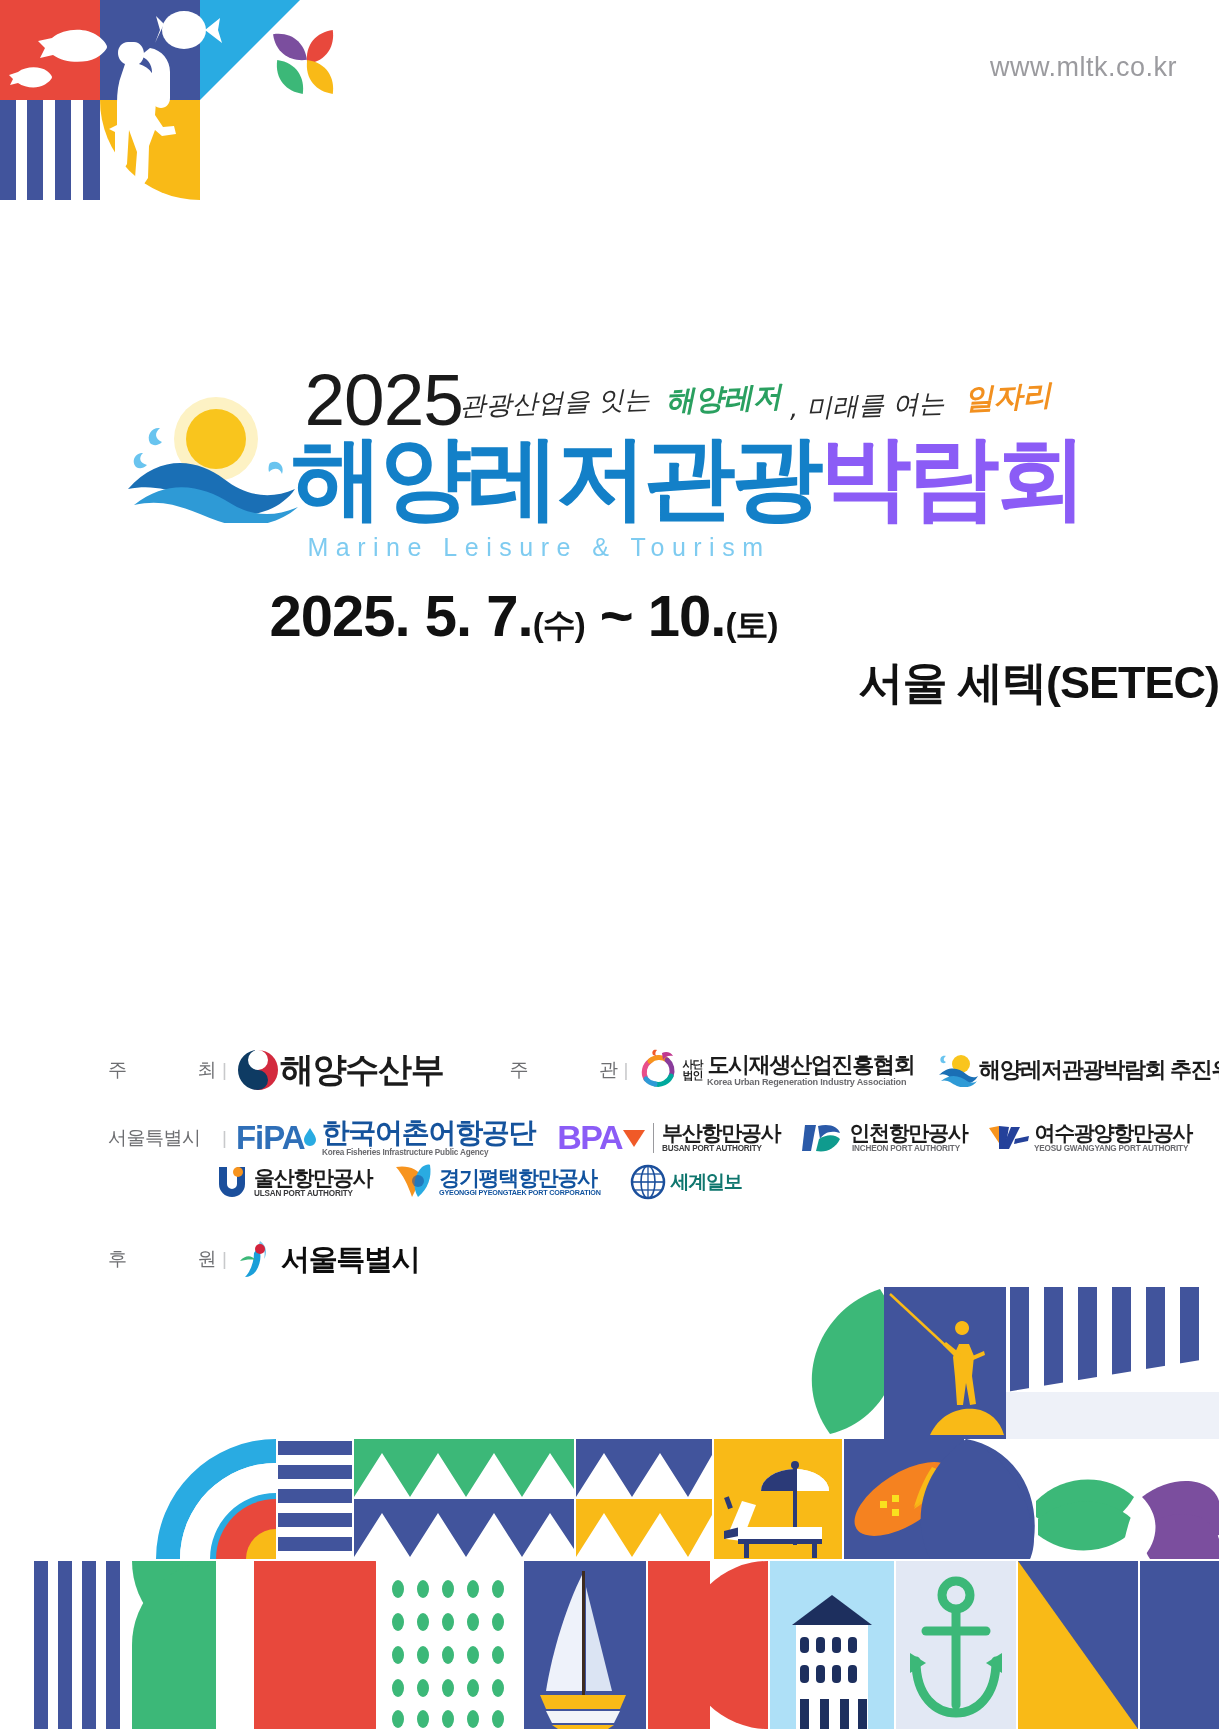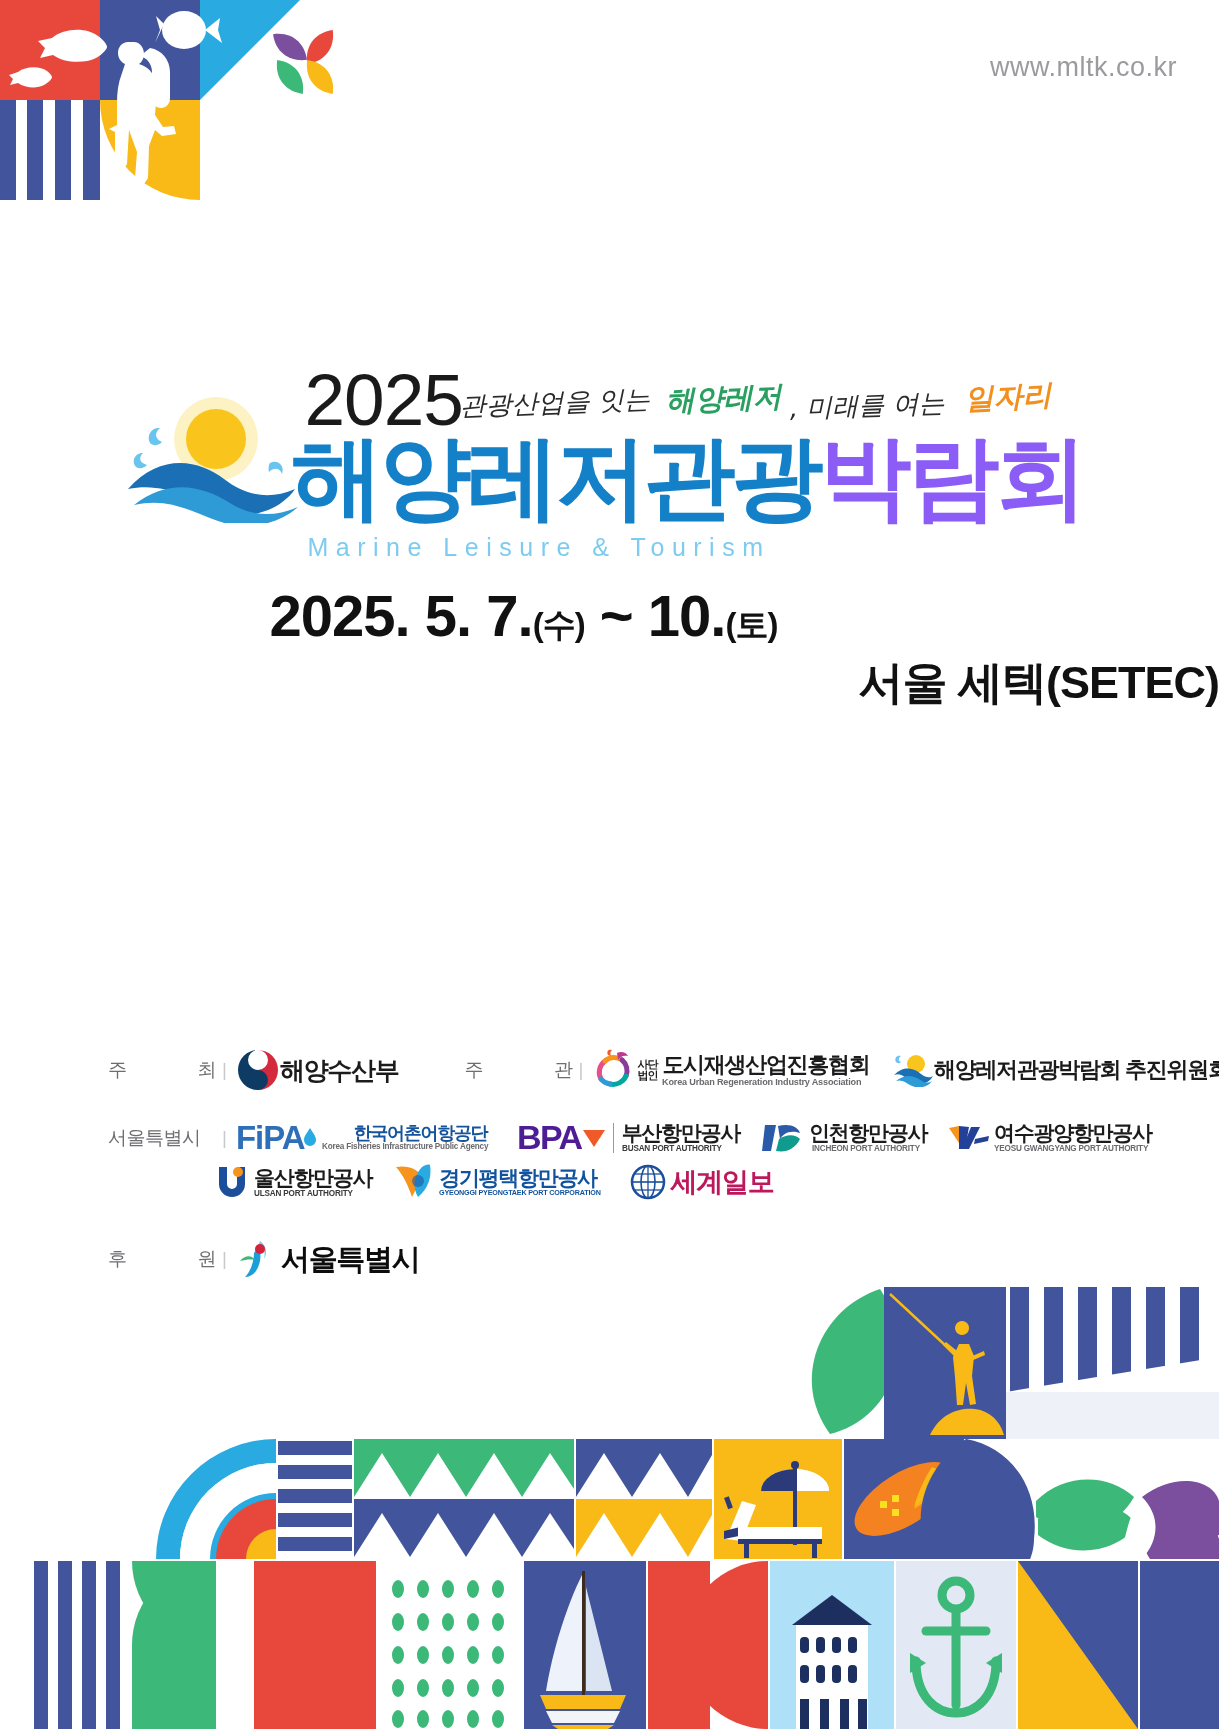--- a/index.html
+++ b/index.html
@@ -77,21 +77,21 @@
   .logo-txt{display:flex;flex-direction:column;justify-content:center;line-height:1.05;}
   .lt-ko{font-size:21px;font-weight:700;color:#1b1b1b;letter-spacing:-1.3px;white-space:nowrap;
          font-family:"Liberation Sans","DejaVu Sans",sans-serif;}
   .lt-en{font-size:8.5px;font-weight:700;color:#3a3a3c;letter-spacing:-0.2px;white-space:nowrap;
          font-family:"Liberation Sans",sans-serif;transform:scaleX(.96);transform-origin:left;}
   .lt-en.gray{color:#6a6a6e;}
   .sp-sub{margin-left:216px;display:flex;align-items:center;margin-top:6px;}
 
   .fipa-word{font-size:33px;font-weight:700;color:#2f6fb8;letter-spacing:-1px;
     font-family:"Liberation Sans",sans-serif;}
-  .bpa-word{font-size:34px;font-weight:700;color:#4c1d95;letter-spacing:-1.5px;
+  .bpa-word{font-size:34px;font-weight:700;color:#8b5cf6;letter-spacing:-1.5px;
     font-family:"Liberation Sans",sans-serif;}
   .vbar{width:1px;height:30px;background:#9a9a9e;margin:0 8px;}
 
   
   .botdeco{position:absolute;left:0;bottom:0;width:1219px;height:490px;}
 </style>
 </head>
 <body>
 
 <div class="poster">
@@ -196,21 +196,21 @@
       <span class="sp-div">|</span>
 
       <div class="logo">
         <span class="logo-mark">
           <svg width="44" height="44" viewBox="0 0 44 44" xmlns="http://www.w3.org/2000/svg">
             <path d="M22 2 A20 20 0 0 1 22 42 A10 10 0 0 1 22 22 A10 10 0 0 0 22 2 Z" fill="#d32a3e"></path>
             <path d="M22 2 A20 20 0 0 0 22 42 A10 10 0 0 0 22 22 A10 10 0 0 1 22 2 Z" fill="#0e3b63"></path>
           </svg>
         </span>
         <span class="logo-txt">
-          <span class="lt-ko" style="font-size:25px;">해양수산부</span>
+          <span class="lt-ko" style="font-size:34px;">해양수산부</span>
         </span>
       </div>
 
       <div class="sp-label" style="margin-left:44px;">
         <span>주</span>
         <span>관</span>
       </div>
       <span class="sp-div">|</span>
 
       <div class="logo">
@@ -254,21 +254,21 @@
       <span class="sp-div">|</span>
 
       <div class="logo">
         <span class="fipa-word">FiPA</span>
         <span class="logo-mark" style="margin:0 5px 0 -2px;">
           <svg width="14" height="20" viewBox="0 0 14 20" xmlns="http://www.w3.org/2000/svg">
             <path d="M7 0 C10 5 13 8 13 12 A6 6 0 0 1 1 12 C1 8 4 5 7 0 Z" fill="#29abe2"></path>
           </svg>
         </span>
         <span class="logo-txt">
-          <span class="lt-ko" style="font-size:18px;color:#15539c;margin-left:32px;">한국어촌어항공단</span>
+          <span class="lt-ko" style="font-size:28px;color:#15539c;">한국어촌어항공단</span>
           <span class="lt-en gray">Korea Fisheries Infrastructure Public Agency</span>
         </span>
       </div>
 
       <div class="logo">
         <span class="bpa-word">BPA</span>
         <span class="logo-mark" style="margin-left:1px;">
           <svg width="22" height="20" viewBox="0 0 22 20" xmlns="http://www.w3.org/2000/svg">
             <path d="M0 2 H22 L11 19 Z" fill="#f05a28"></path>
           </svg>
@@ -344,21 +344,21 @@
           <svg width="36" height="36" viewBox="0 0 36 36" xmlns="http://www.w3.org/2000/svg">
             <circle cx="18" cy="18" r="16" fill="none" stroke="#1b4f9c" stroke-width="2.5"></circle>
             <ellipse cx="18" cy="18" rx="7" ry="16" fill="none" stroke="#1b4f9c" stroke-width="1.6"></ellipse>
             <line x1="2" y1="18" x2="34" y2="18" stroke="#1b4f9c" stroke-width="1.6"></line>
             <line x1="4" y1="10" x2="32" y2="10" stroke="#1b4f9c" stroke-width="1.3"></line>
             <line x1="4" y1="26" x2="32" y2="26" stroke="#1b4f9c" stroke-width="1.3"></line>
             <line x1="18" y1="2" x2="18" y2="34" stroke="#1b4f9c" stroke-width="1.3"></line>
           </svg>
         </span>
         <span class="logo-txt">
-          <span class="lt-ko" style="font-size:27px;color:#be185d;">세계일보</span>
+          <span class="lt-ko" style="font-size:19px;color:#0f766e;">세계일보</span>
         </span>
       </div>
     </div>
 
     <div class="sp-row" style="margin-top:38px;">
       <div class="sp-label">
         <span>후</span>
         <span>원</span>
       </div>
       <span class="sp-div">|</span>

